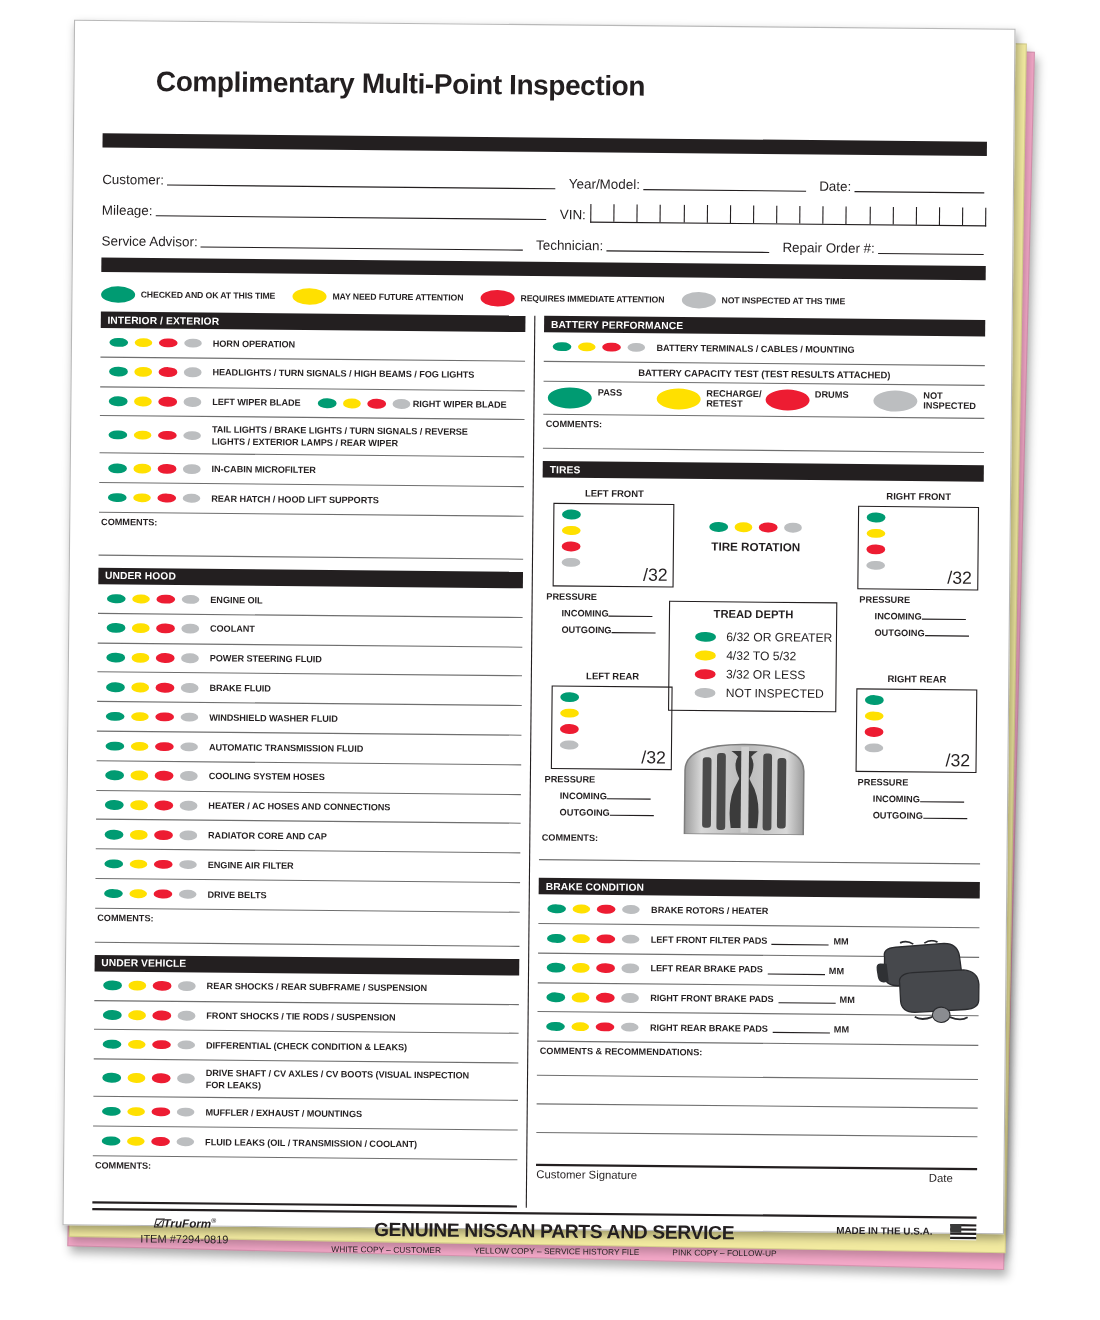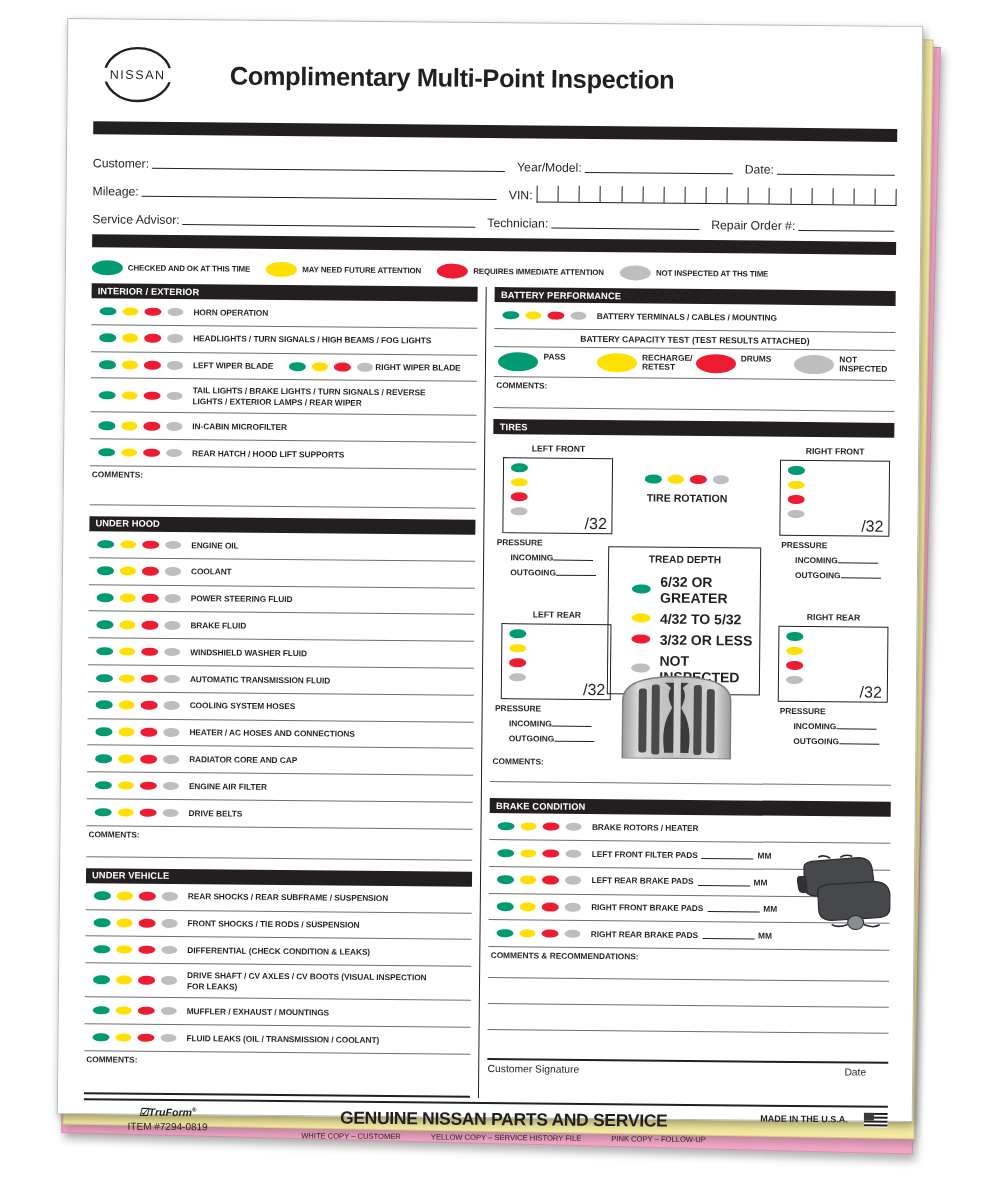--- a/index.html
+++ b/index.html
@@ -104,21 +104,21 @@
   .rotation .rdots { display:flex; justify-content:center; }
   .rotation .rd { width:16.5px; height:8.5px; border-radius:50%; margin:0 3px; }
   .rotation .rtxt { font-size:10.6px; font-weight:bold; color:#231f20; margin-top:8px; }
 
   .tread { position:absolute; left:116px; top:108px; width:153px;
            border:1.5px solid #231f20; padding:6px 0 7px; }
   .tread h4 { text-align:center; font-size:10.2px; font-weight:bold; color:#231f20; margin-bottom:6px;}
   .tread ul { list-style:none; }
   .tread li { display:flex; align-items:center; padding:2.5px 0 2.5px 14px; }
   .tread li .d2 { width:19px; height:9.5px; border-radius:50%; flex:0 0 19px; }
-  .tread li span { font-size:14px; font-weight:bold; color:#231f20; margin-left:9px; }
+  .tread li span { font-size:11px; font-weight:normal; color:#231f20; margin-left:9px; }
 
   .tireimg { position:absolute; left:122px; top:228px; width:128px; height:92px; }
 
   
   .brakeimg { position:absolute; right:-2px; top:38px; width:96px; height:78px; }
   .mm { font-size:8.3px; font-weight:bold; color:#231f20; }
   .mmline { display:inline-block; border-bottom:1.3px solid #231f20; height:8px; }
 
   .cr-line { height:26px; border-bottom:1.9px solid #6f6f6f; }
   .sig { display:flex; justify-content:space-between; font-size:10.3px;
@@ -144,27 +144,20 @@
 
 <div id="stage">
 
   <div class="sheet sheet-pink"></div>
   <div class="sheet sheet-yellow"></div>
 
   <div class="sheet sheet-white">
   <div class="page">
 
     <div class="hdr">
-      <span class="nissan-logo">
-        <svg viewBox="0 0 120 84" width="88" height="62">
-          <ellipse cx="60" cy="42" rx="45" ry="36" fill="none" stroke="#231f20" stroke-width="3.2"></ellipse>
-          <rect x="8" y="33" width="104" height="19" fill="#ffffff"></rect>
-          <text x="60" y="48" font-family="Liberation Sans, sans-serif" font-size="17" letter-spacing="2.2" text-anchor="middle" fill="#231f20">NISSAN</text>
-        </svg>
-      </span>
       <div class="form-title">Complimentary Multi-Point Inspection</div>
     </div>
 
     <div class="blackbar"></div>
 
     <div class="info">
       <div class="inforow">
         <span class="fl">Customer:</span>
         <span class="fline"></span>
         <span class="gap"></span>

